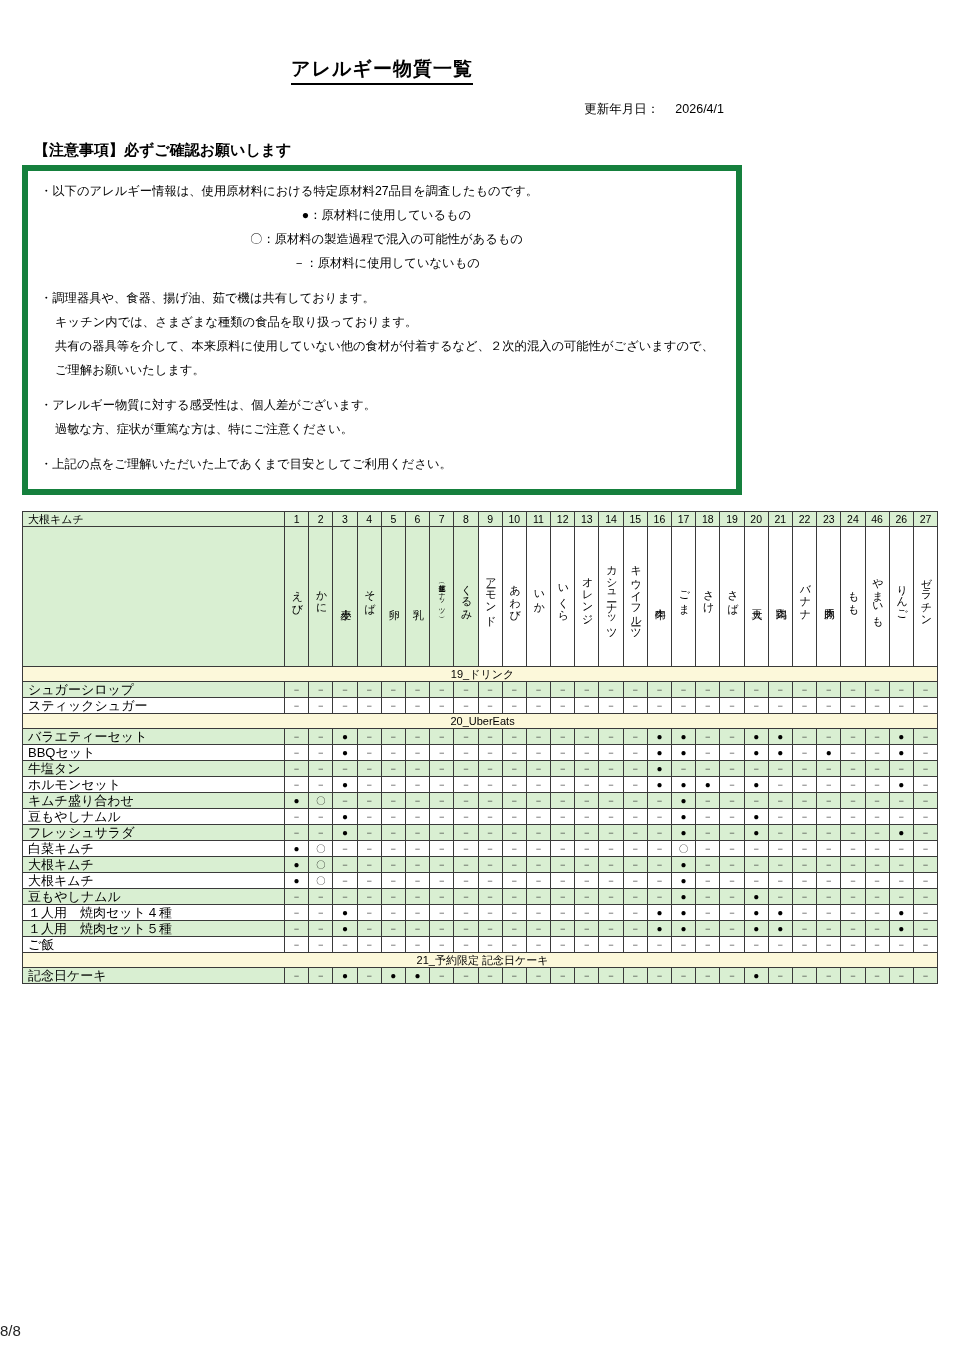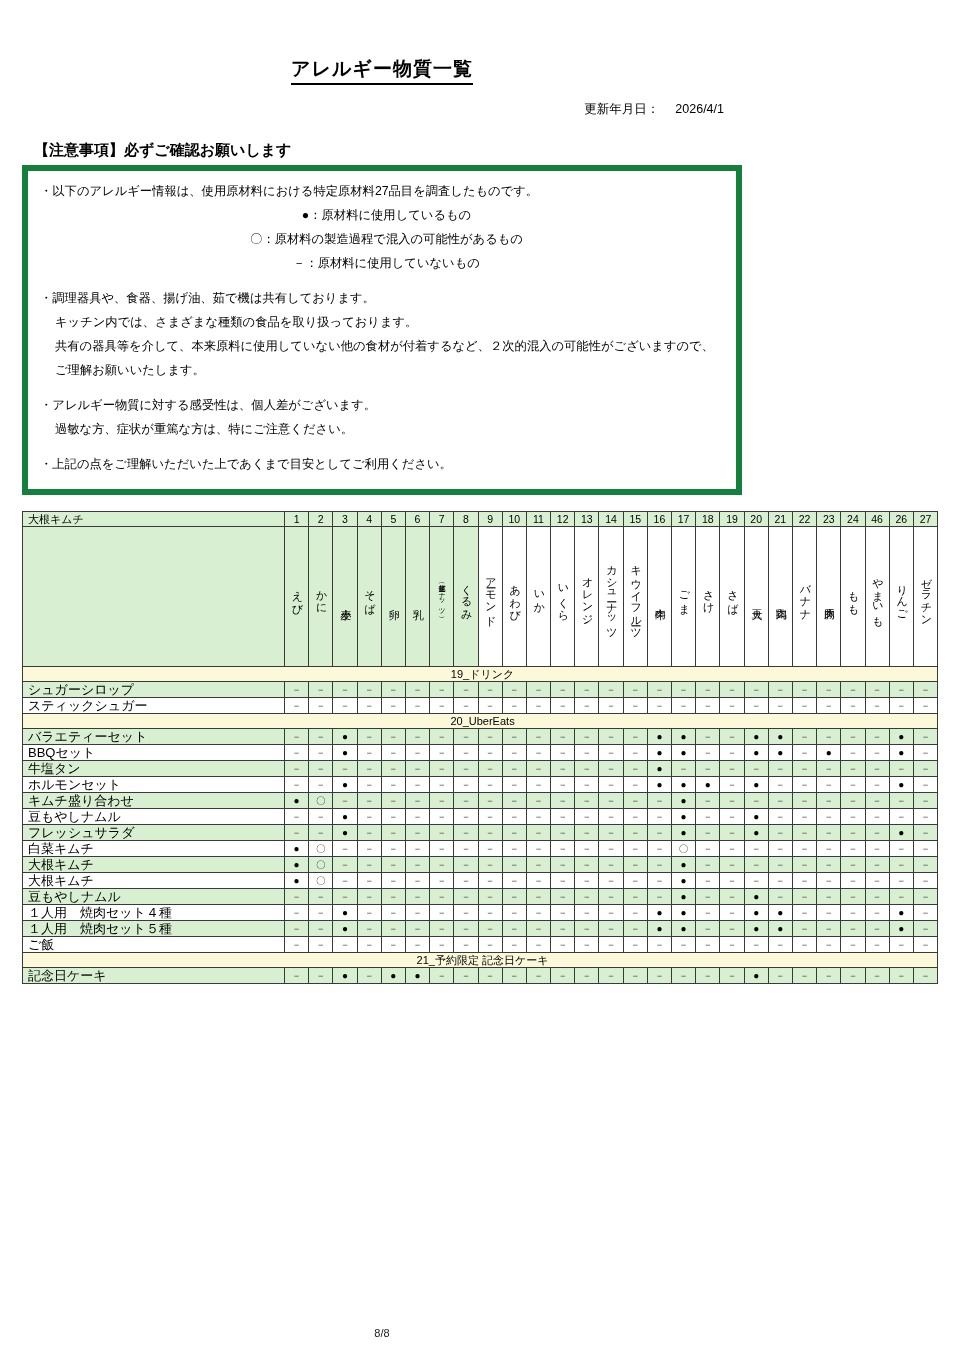--- a/index.html
+++ b/index.html
@@ -140,22 +140,22 @@
   .mark-dot { font-size: 10px; }
   .mark-circle { font-size: 9.5px; }
   .mark-dash { font-size: 10px; color: #333; }
 
   
   .footer {
     position: absolute;
     left: 0;
     right: 0;
     bottom: 18px;
-    text-align: center;
-    font-size: 11px;
+    text-align: left;
+    font-size: 15px;
     color: #222;
   }
 </style>
 </head>
 <body>
 
 <div class="page">
 
   <div class="title-wrap">
     <div class="doc-title">アレルギー物質一覧</div>

